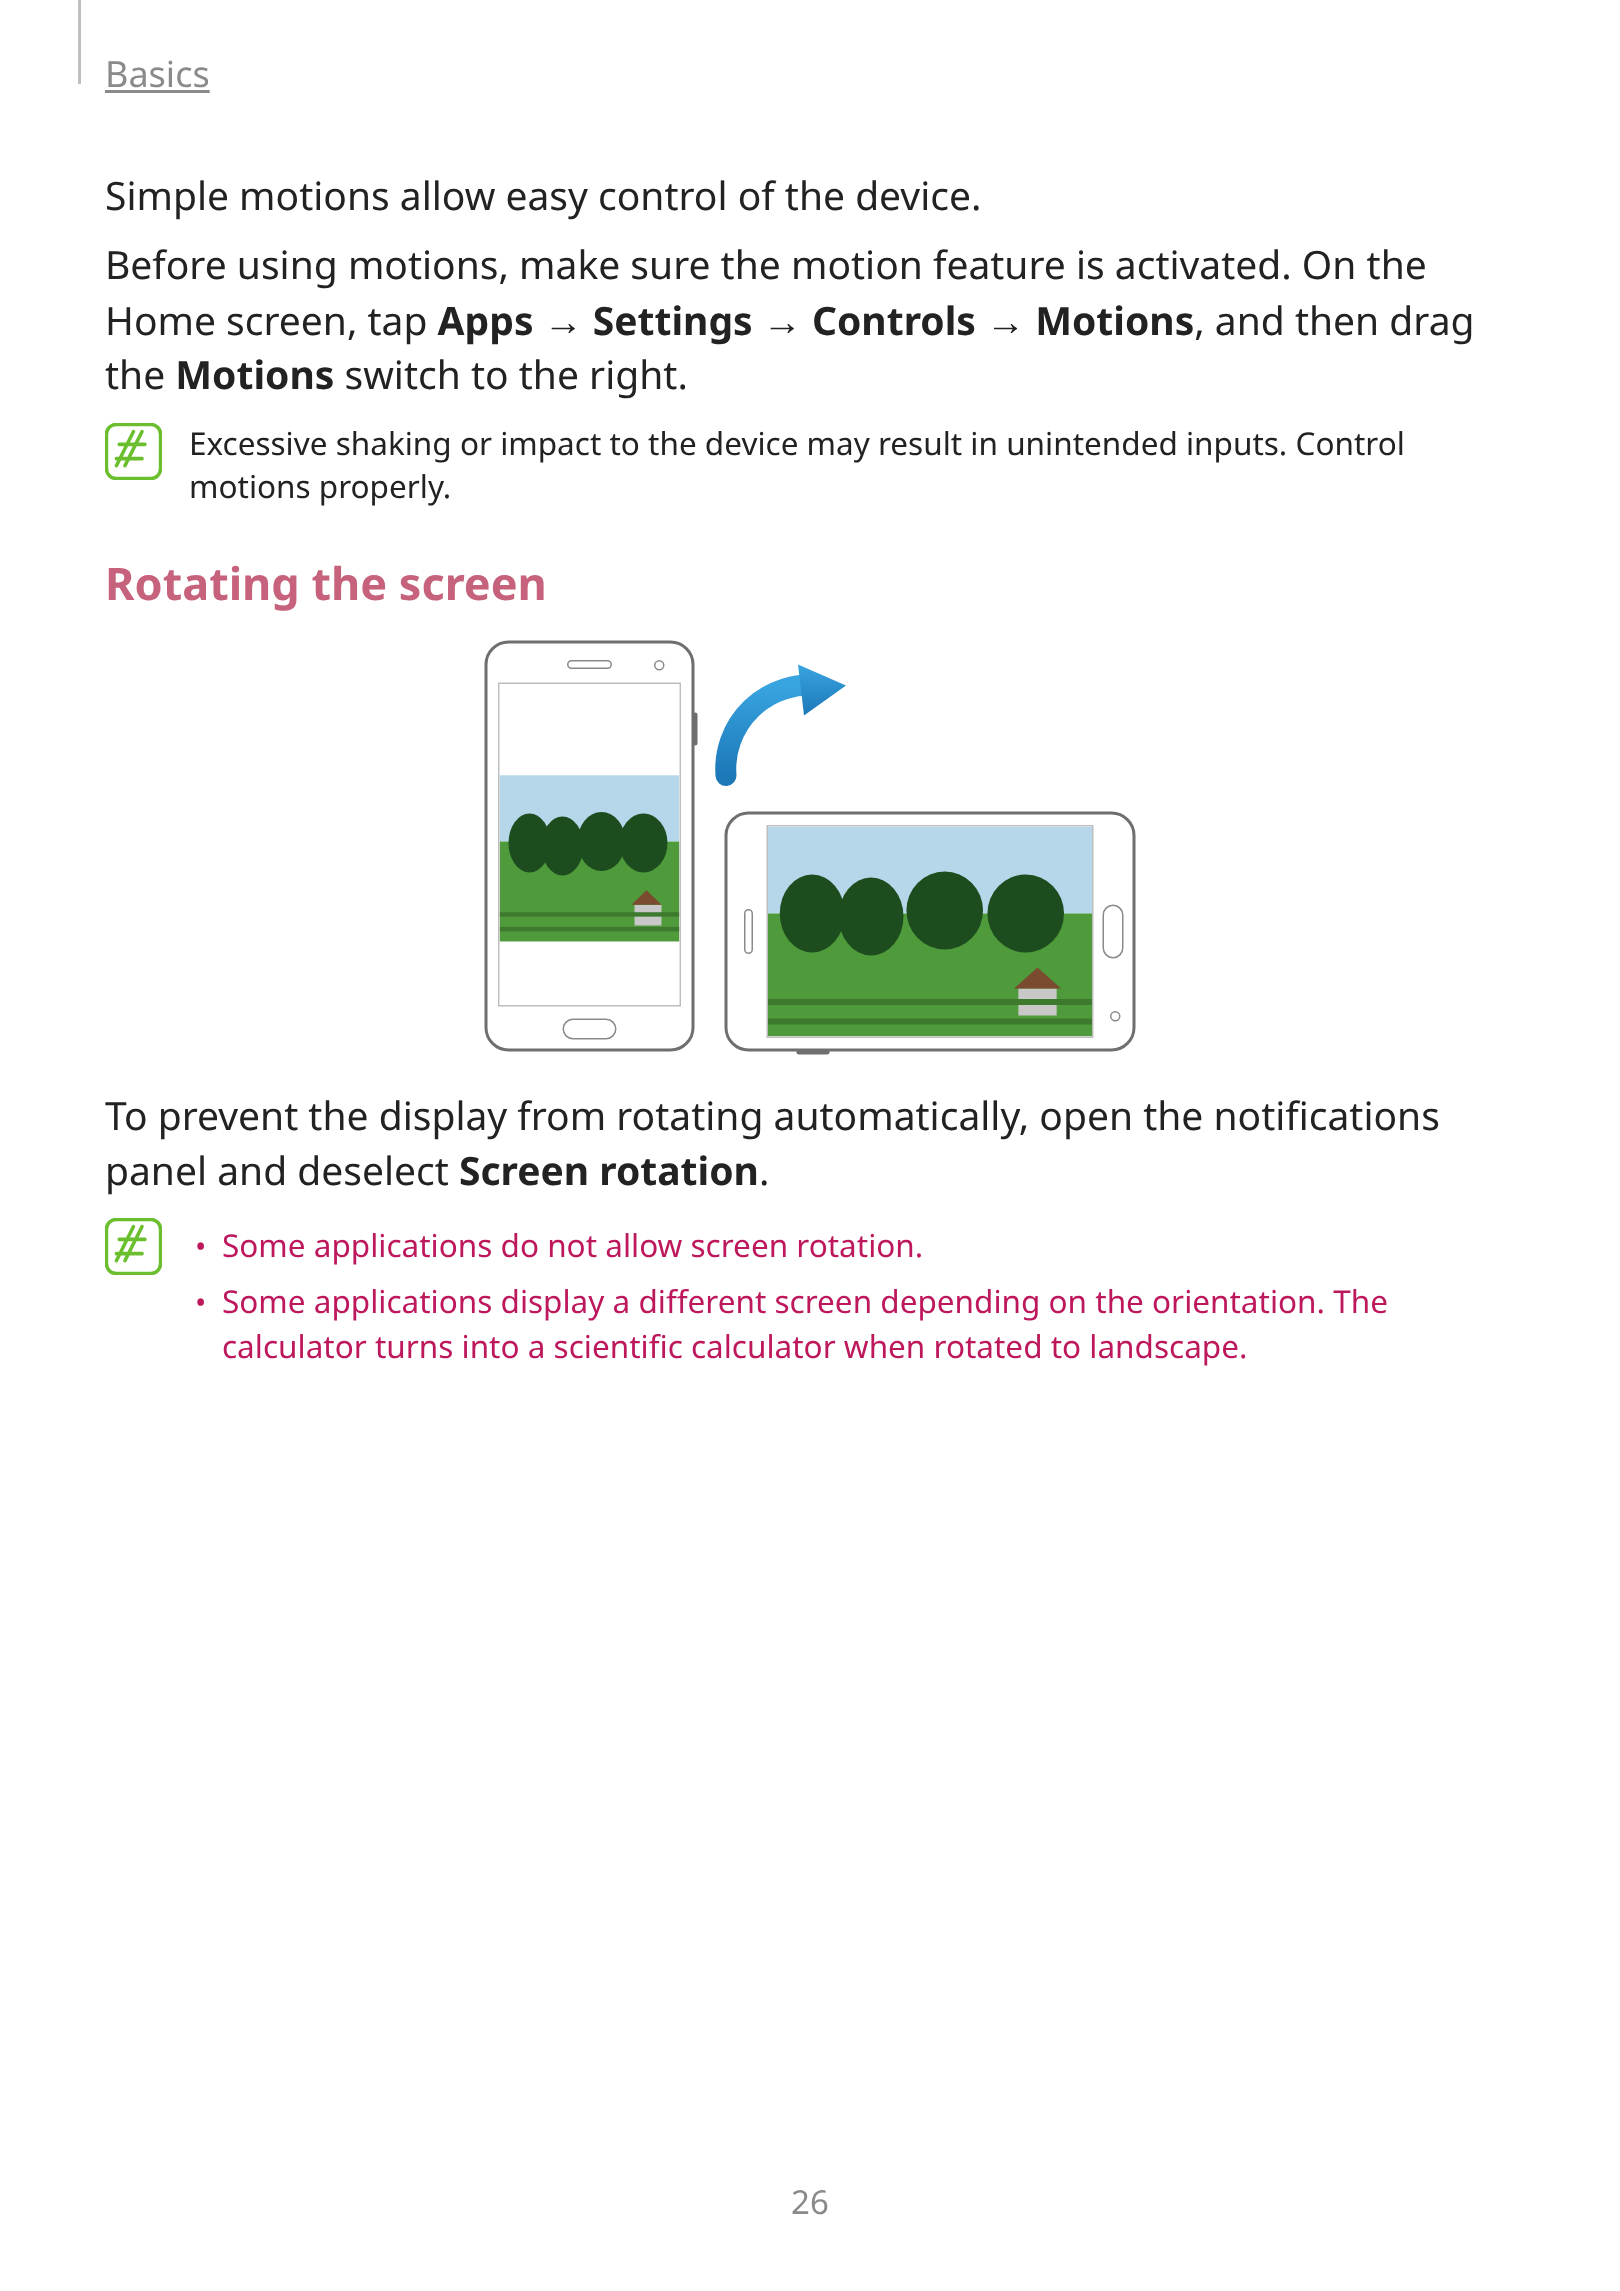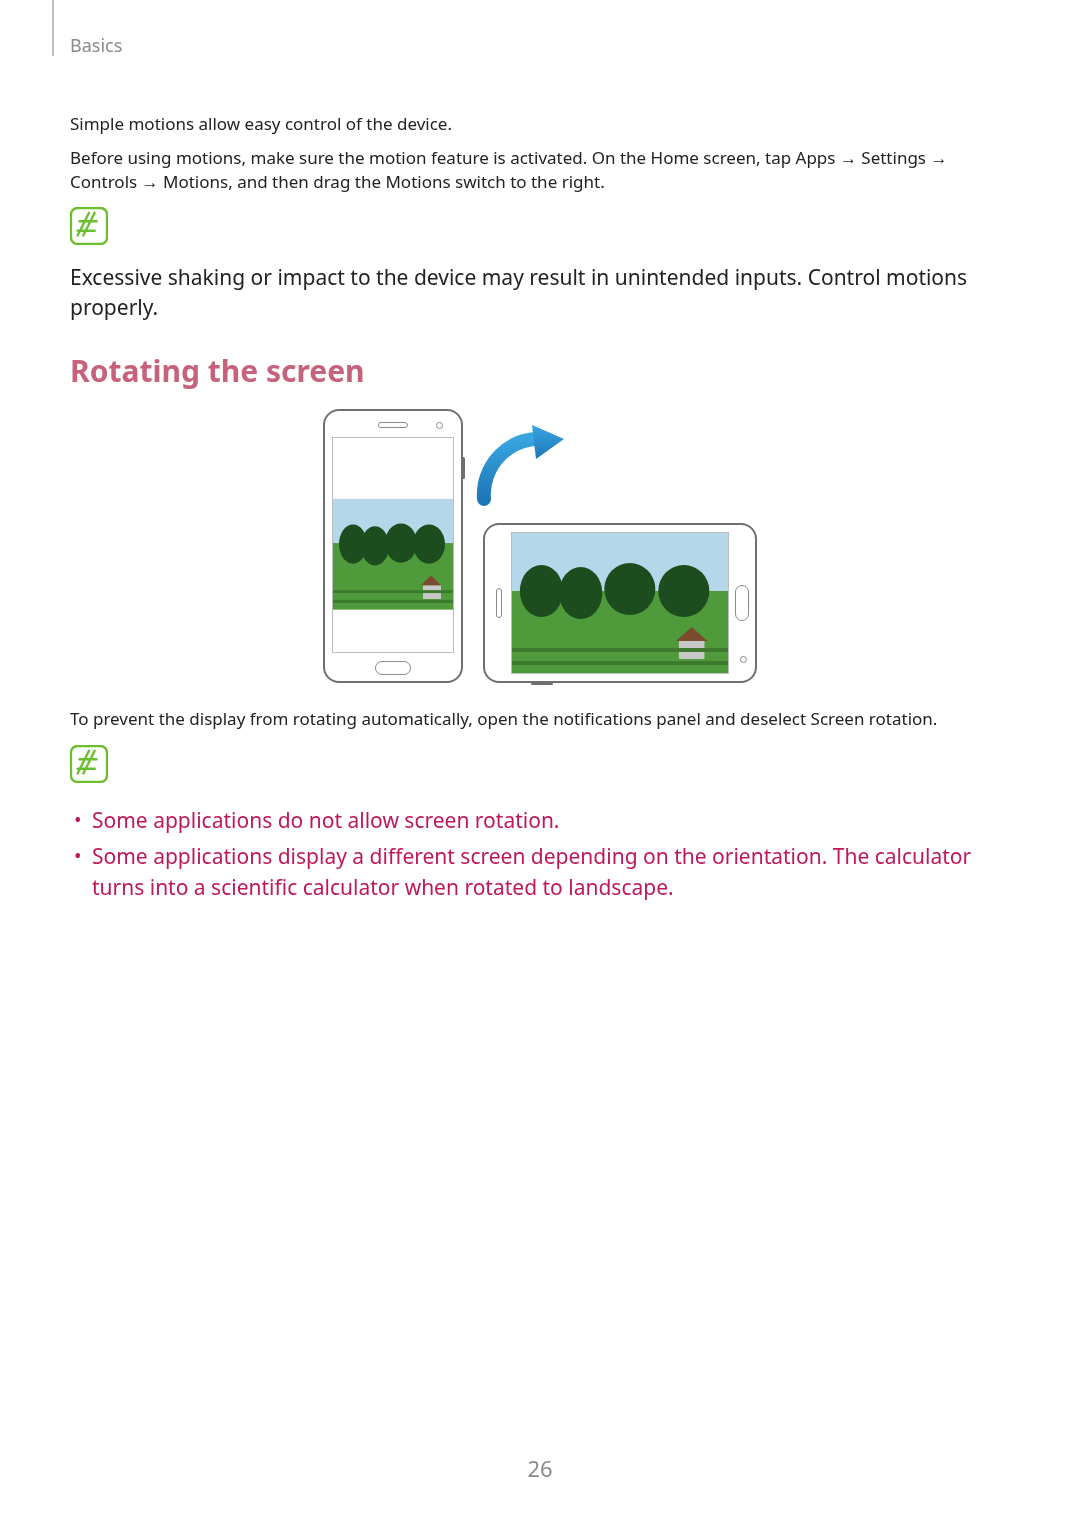--- a/index.html
+++ b/index.html
@@ -22,47 +22,47 @@
     left: 52px;
     top: 0;
     width: 0;
     height: 56px;
     border-left: 2px solid #bfbfbf;
   }
   .section-label {
     position: absolute;
     left: 70px;
     top: 33px;
-    font-size: 18px;
+    font-size: 24px;
     color: #8a8a8a;
+    text-decoration: underline;
   }
   .content {
     margin-top: 80px;
   }
   h1.title {
     font-size: 45px;
     font-weight: 700;
     color: #1a7db6;
     margin: 0 0 14px 0;
   }
   p.body {
-    font-size: 17px;
+    font-size: 26px;
     line-height: 1.4;
     margin: 0 0 10px 0;
     color: #222;
   }
   .arrow {
     font-family: inherit;
   }
   .note-row {
     display: flex;
     align-items: flex-start;
     gap: 18px;
     margin: 14px 0 28px 0;
-    flex-direction: column;
   }
   .note-icon {
     flex: 0 0 38px;
     width: 38px;
     height: 38px;
   }
   .note-text {
     flex: 1;
     font-size: 21px;
     line-height: 1.4;
@@ -218,21 +218,21 @@
     font-size: 20px;
   }
   .page-num {
     position: absolute;
     bottom: 44px;
     left: 0; right: 0;
     text-align: center;
     font-size: 22px;
     color: #8a8a8a;
   }
-  b { font-weight: 400; }
+  b { font-weight: 700; }
 </style>
 </head>
 <body>
 
 <div class="page">
   <div class="side-rule"></div>
   <div class="section-label">Basics</div>
 
   <div class="content">
 

